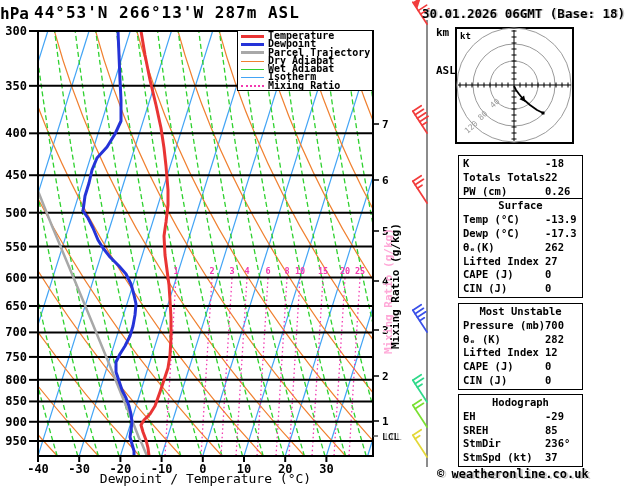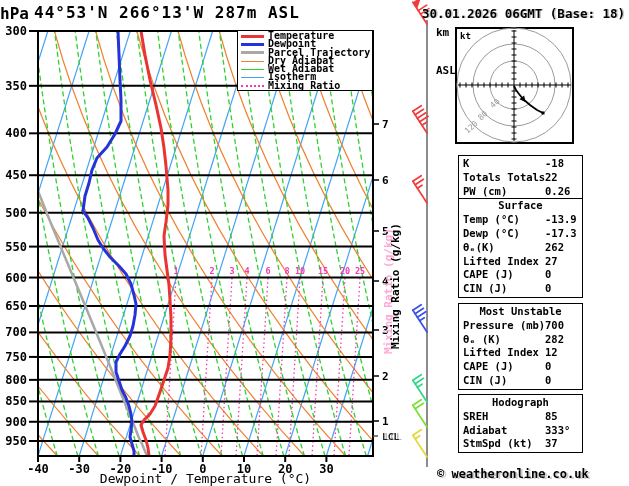--- a/index.html
+++ b/index.html
@@ -308,17 +308,17 @@
     <div>ASL</div>
   </div>
   <div class="abs date">30.01.2026 06GMT (Base: 18)</div>
   <div class="abs xlabel">Dewpoint / Temperature (°C)</div>
 
   <div class="abs legend" id="legend"><div class="lrow"><div class="lsw" style="border-top: 3px solid rgb(233, 52, 52);"></div><span class="llab">Temperature</span></div><div class="lrow"><div class="lsw" style="border-top: 3px solid rgb(37, 51, 216);"></div><span class="llab">Dewpoint</span></div><div class="lrow"><div class="lsw" style="border-top: 3px solid rgb(168, 168, 168);"></div><span class="llab">Parcel Trajectory</span></div><div class="lrow"><div class="lsw" style="border-top: 1.5px solid rgb(240, 128, 48);"></div><span class="llab">Dry Adiabat</span></div><div class="lrow"><div class="lsw" style="border-top: 1.5px solid rgb(47, 209, 47);"></div><span class="llab">Wet Adiabat</span></div><div class="lrow"><div class="lsw" style="border-top: 1.5px solid rgb(66, 164, 245);"></div><span class="llab">Isotherm</span></div><div class="lrow"><div class="lsw" style="border-top: 2px dotted rgb(242, 58, 176);"></div><span class="llab">Mixing Ratio</span></div></div>
 
   <div id="panels">
       <div class="abs panel" style="top: 155px;"><div class="prow"><span>K</span><span class="pval">-18</span></div><div class="prow"><span>Totals Totals</span><span class="pval">22</span></div><div class="prow"><span>PW (cm)</span><span class="pval">0.26</span></div><div class="prow phdr rule">Surface</div><div class="prow"><span>Temp (°C)</span><span class="pval">-13.9</span></div><div class="prow"><span>Dewp (°C)</span><span class="pval">-17.3</span></div><div class="prow"><span>θₑ(K)</span><span class="pval">262</span></div><div class="prow"><span>Lifted Index</span><span class="pval">27</span></div><div class="prow"><span>CAPE (J)</span><span class="pval">0</span></div><div class="prow"><span>CIN (J)</span><span class="pval">0</span></div></div>
       <div class="abs panel" style="top: 303px;"><div class="prow phdr">Most Unstable</div><div class="prow"><span>Pressure (mb)</span><span class="pval">700</span></div><div class="prow"><span>θₑ (K)</span><span class="pval">282</span></div><div class="prow"><span>Lifted Index</span><span class="pval">12</span></div><div class="prow"><span>CAPE (J)</span><span class="pval">0</span></div><div class="prow"><span>CIN (J)</span><span class="pval">0</span></div></div>
-      <div class="abs panel" style="top: 394px;"><div class="prow phdr">Hodograph</div><div class="prow"><span>SREH</span><span class="pval">85</span></div><div class="prow"><span>Adiabat</span><span class="pval">333°</span></div><div class="prow"><span>StmSpd (kt)</span><span class="pval">37</span></div></div>
+      <div class="abs panel" style="top: 394px;"><div class="prow phdr">Hodograph</div><div class="prow"><span>EH</span><span class="pval">-29</span></div><div class="prow"><span>SREH</span><span class="pval">85</span></div><div class="prow"><span>StmDir</span><span class="pval">236°</span></div><div class="prow"><span>StmSpd (kt)</span><span class="pval">37</span></div></div>
     </div>
 
   <div class="abs footer">© weatheronline.co.uk</div>
 </div>
 
 </body></html>

